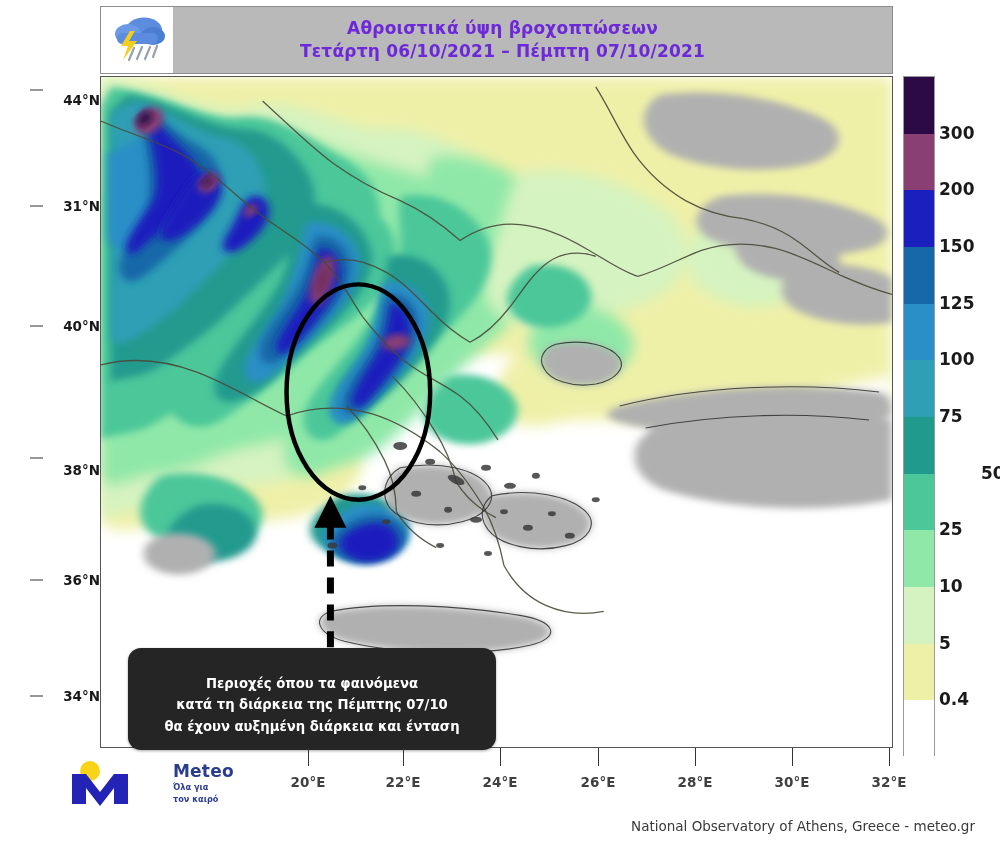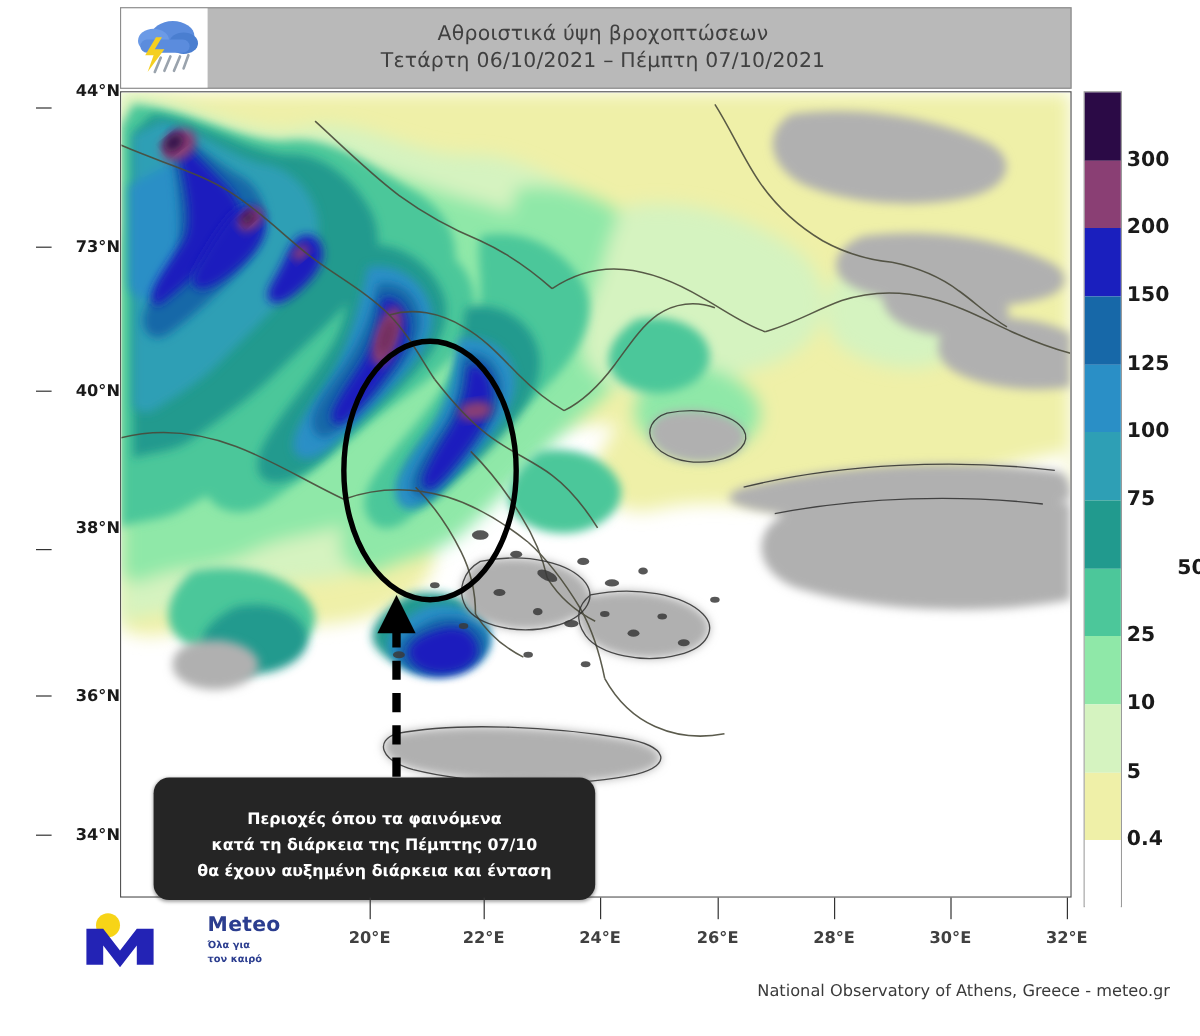--- a/index.html
+++ b/index.html
@@ -20,21 +20,21 @@
     border: 1px solid #8d8d8d;
     display: flex; align-items: center;
   }
   .icon-box {
     width: 72px; height: 66px; background: #ffffff;
     display: flex; align-items: center; justify-content: center;
     flex: 0 0 auto; margin-left: 0px;
   }
   .title-text {
     flex: 1 1 auto; text-align: center;
-    font-size: 17px; font-weight: normal; color: #404040;
+    font-size: 17px; font-weight: bold; color: #6d28d9;
     line-height: 1.38; letter-spacing: .2px;
     padding-right: 60px;
   }
   .title-text div { white-space: nowrap; }
 
   
   .mapframe {
     position: absolute; left: 100px; top: 76px;
     width: 793px; height: 672px;
     border: 1.5px solid #555; background: #fff;
@@ -116,27 +116,27 @@
         </g>
       </svg>
     </div>
     <div class="title-text">
       <div>Αθροιστικά ύψη βροχοπτώσεων</div>
       <div>Τετάρτη 06/10/2021 – Πέμπτη 07/10/2021</div>
     </div>
   </div>
 
   <div class="yaxis">
-    <div class="ylab" style="top:0">44°N</div>
+    <div class="ylab" style="top:24px">44°N</div>
     <div class="ytick" style="top:14px"></div>
-    <div class="ylab" style="top:130px">73°N</div>
+    <div class="ylab" style="top:130px">31°N</div>
     <div class="ytick" style="top:130px"></div>
     <div class="ylab" style="top:250px">40°N</div>
     <div class="ytick" style="top:250px"></div>
-    <div class="ylab" style="top:364px">38°N</div>
+    <div class="ylab" style="top:394px">38°N</div>
     <div class="ytick" style="top:382px"></div>
     <div class="ylab" style="top:504px">36°N</div>
     <div class="ytick" style="top:504px"></div>
     <div class="ylab" style="top:620px">34°N</div>
     <div class="ytick" style="top:620px"></div>
   </div>
 
   <div class="mapframe">
     <svg class="mapsvg" viewBox="0 0 793 672" preserveAspectRatio="none">
       <defs>

